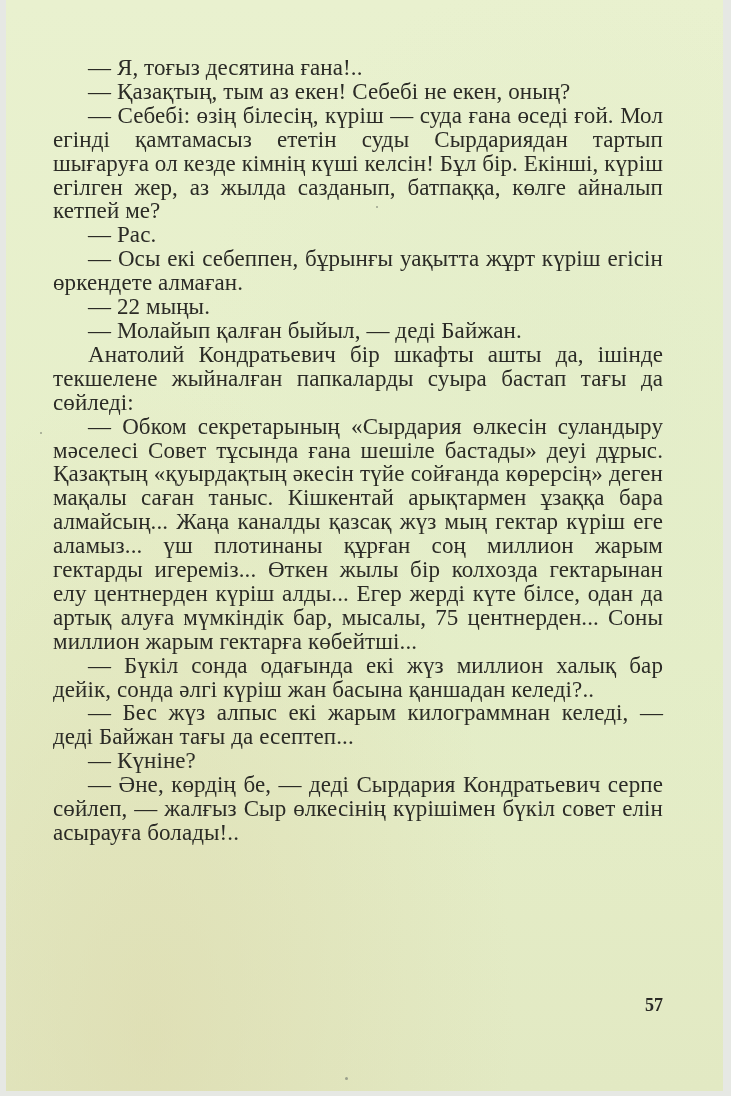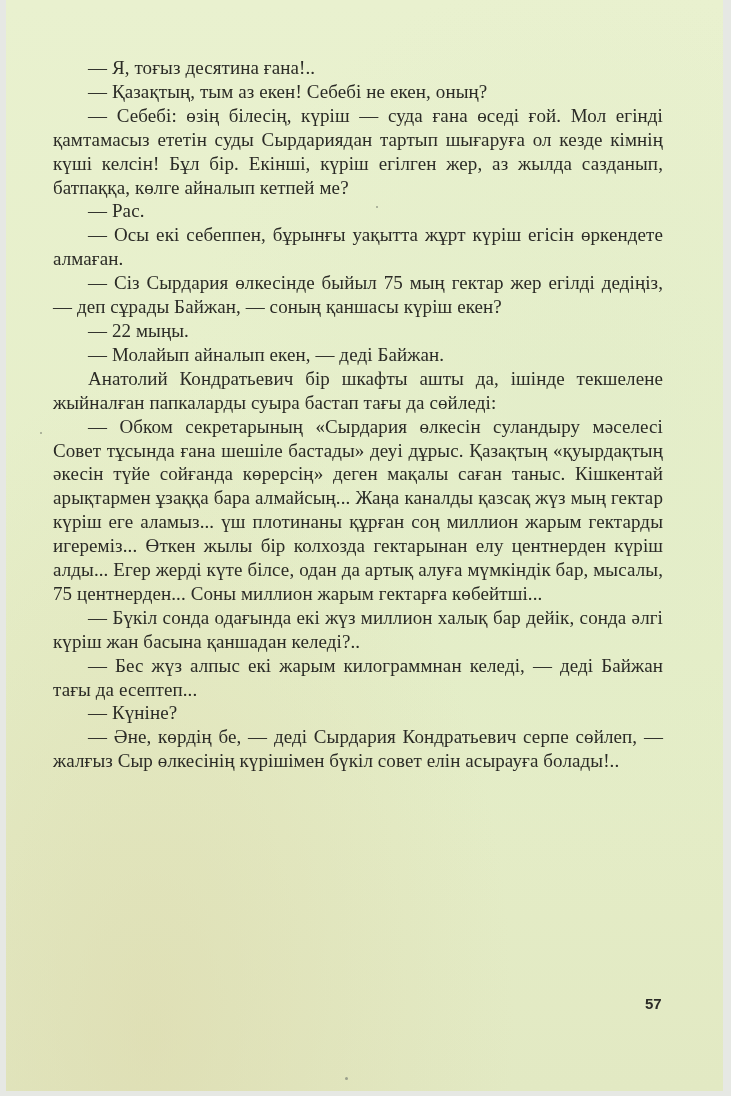--- a/index.html
+++ b/index.html
@@ -24,61 +24,60 @@
       radial-gradient(ellipse at 20% 95%, rgba(220,215,170,0.55) 0%, rgba(232,240,204,0) 45%),
       radial-gradient(ellipse at 80% 40%, rgba(225,236,200,0.6) 0%, rgba(232,240,204,0) 50%),
       linear-gradient(180deg, #e9f1cf 0%, #e5eec8 60%, #e2e9c3 100%);
   }
   .text-block {
     position: absolute;
     left: 47px;
     top: 56px;
     width: 610px;
     font-family: "Liberation Serif", "DejaVu Serif", serif;
-    font-size: 19px;
+    font-size: 23px;
     line-height: 23.9px;
     color: #2b2b26;
     text-align: justify;
     letter-spacing: 0.1px;
   }
   .text-block p {
     margin: 0;
     text-indent: 35px;
     hyphens: none;
   }
   .page-number {
     position: absolute;
     left: 639px;
     top: 995px;
-    font-family: Liberation Sans, sans-serif;
+    font-family: Liberation Serif, serif;
     font-weight: bold;
-    font-size: 15px;
+    font-size: 18px;
     color: #2b2b26;
   }
   .speck {
     position: absolute;
     width: 3px;
     height: 3px;
     border-radius: 50%;
     background: #9aa08c;
   }
 </style>
 </head>
 <body>
 
 <div class="page">
   <div class="text-block">
     <p>— Я, тоғыз десятина ғана!..</p>
     <p>— Қазақтың, тым аз екен! Себебі не екен, оның?</p>
     <p>— Себебі: өзің білесің, күріш — суда ғана өседі ғой. Мол егінді қамтамасыз ететін суды Сырдариядан тартып шығаруға ол кезде кімнің күші келсін! Бұл бір. Екінші, күріш егілген жер, аз жылда сазданып, батпаққа, көлге айналып кетпей ме?</p>
     <p>— Рас.</p>
     <p>— Осы екі себеппен, бұрынғы уақытта жұрт күріш егісін өркендете алмаған.</p>
-    <p>— Сіз Сырдария өлкесінде быйыл 75 мың гектар жер егілді дедіңіз, — деп сұрады Байжан, — соның қаншасы күріш екен?</p>
     <p>— 22 мыңы.</p>
-    <p>— Молайып айналып екен, — деді Байжан.</p>
+    <p>— Молайып қалған быйыл, — деді Байжан.</p>
     <p>Анатолий Кондратьевич бір шкафты ашты да, ішінде текшелене жыйналған папкаларды суыра бастап тағы да сөйледі:</p>
     <p>— Обком секретарының «Сырдария өлкесін суландыру мәселесі Совет тұсында ғана шешіле бастады» деуі дұрыс. Қазақтың «қуырдақтың әкесін түйе сойғанда көрерсің» деген мақалы саған таныс. Кішкентай арықтармен ұзаққа бара алмайсың... Жаңа каналды қазсақ жүз мың гектар күріш еге аламыз... үш плотинаны құрған соң миллион жарым гектарды игереміз... Өткен жылы бір колхозда гектарынан елу центнерден күріш алды... Егер жерді күте білсе, одан да артық алуға мүмкіндік бар, мысалы, 75 центнерден... Соны миллион жарым гектарға көбейтші...</p>
     <p>— Бүкіл сонда одағында екі жүз миллион халық бар дейік, сонда әлгі күріш жан басына қаншадан келеді?..</p>
     <p>— Бес жүз алпыс екі жарым килограммнан келеді, — деді Байжан тағы да есептеп...</p>
     <p>— Күніне?</p>
     <p>— Әне, көрдің бе, — деді Сырдария Кондратьевич серпе сөйлеп, — жалғыз Сыр өлкесінің күрішімен бүкіл совет елін асырауға болады!..</p>
   </div>
 
   <div class="page-number">57</div>
 

